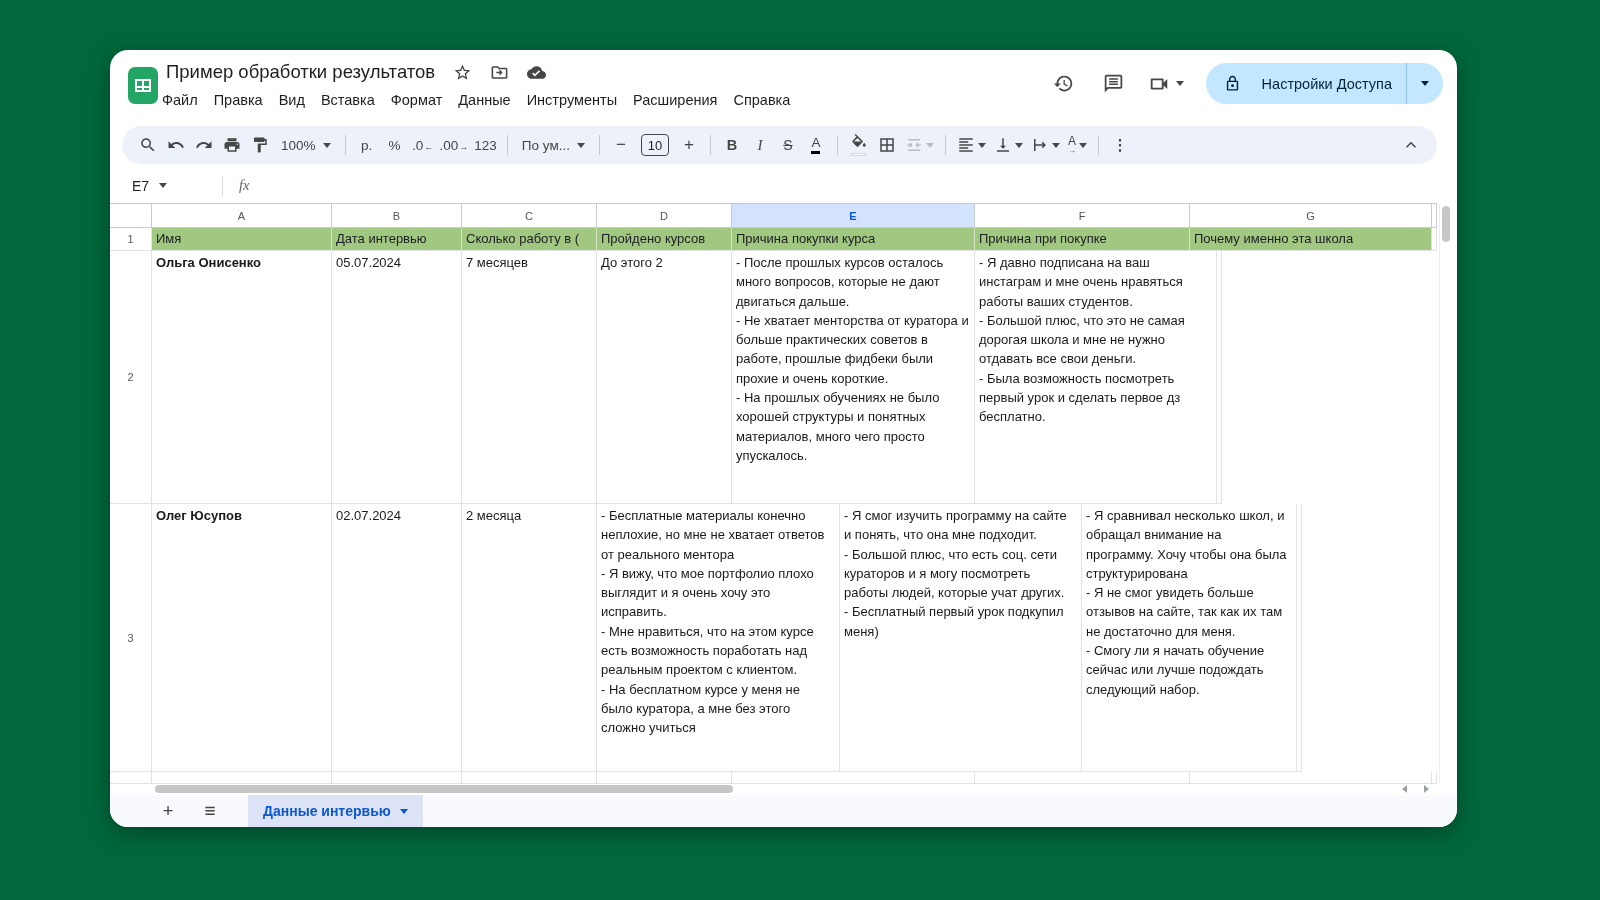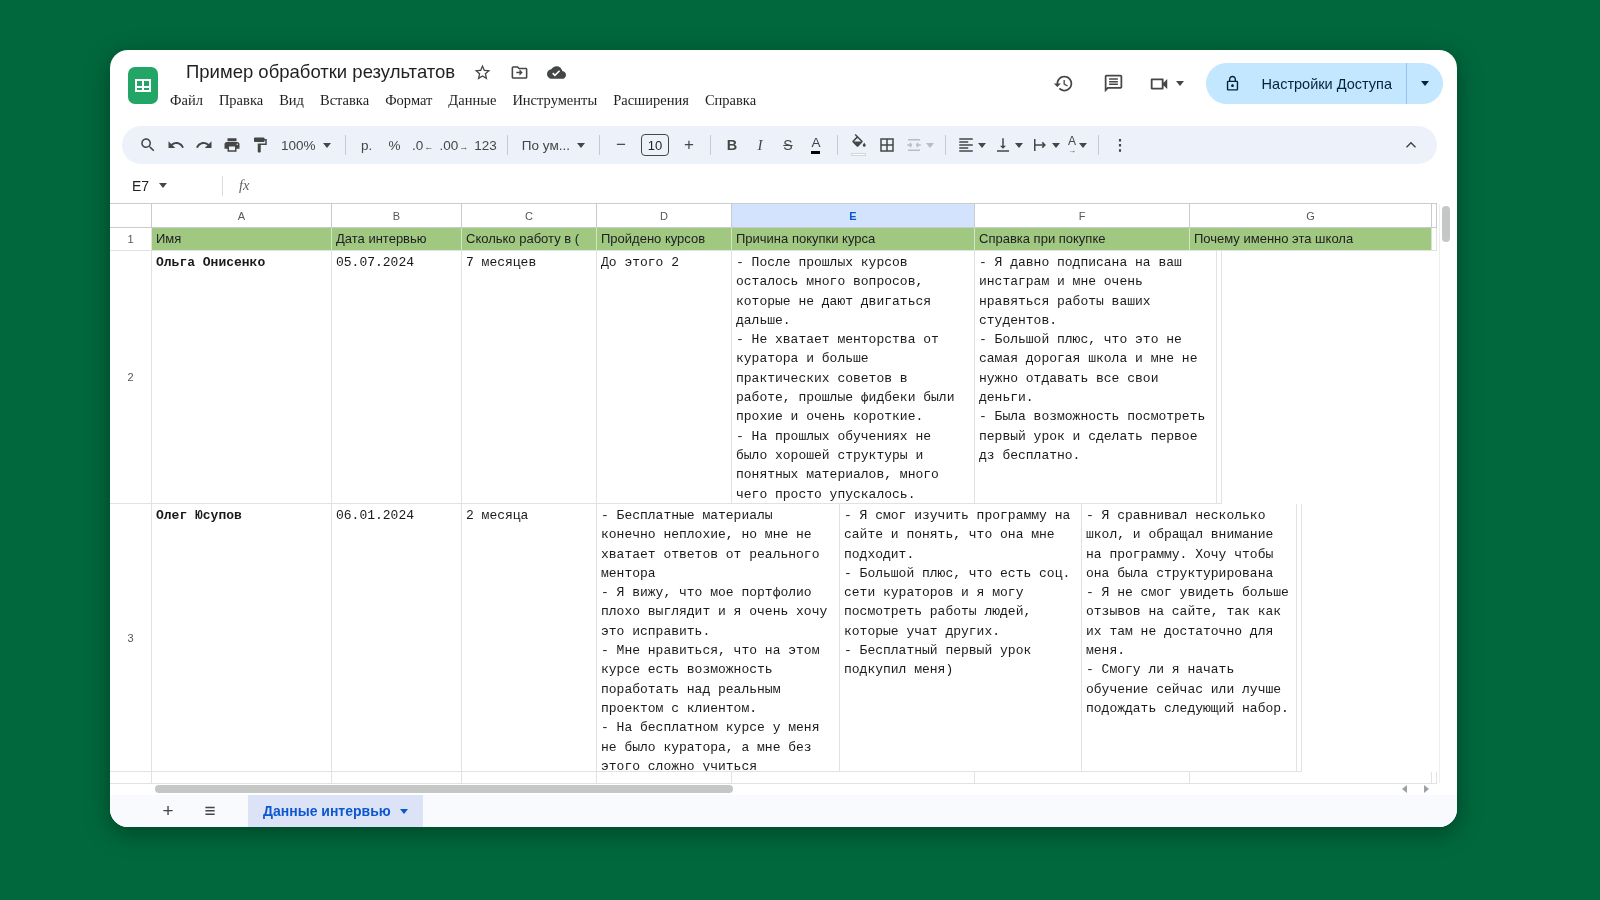--- a/index.html
+++ b/index.html
@@ -10,26 +10,26 @@
             background:#fff; border-radius:18px; overflow:hidden;
             box-shadow:0 6px 24px rgba(0,0,0,.35); }
 
   
   .logo { position:absolute; left:18px; top:17px; width:30px; height:37px; background:#23a566;
           border-radius:7px; display:flex; align-items:center; justify-content:center; }
   .logo-grid { width:16px; height:13px; border:2px solid #fff; position:relative; }
   .logo-grid::before { content:""; position:absolute; left:0; right:0; top:4.5px; height:2px; background:#fff; }
   .logo-grid::after  { content:""; position:absolute; top:0; bottom:0; left:5px; width:2px; background:#fff; }
 
-  .title-row { position:absolute; left:76px; top:11px; display:flex; align-items:center; gap:17px;justify-content:flex-end; }
+  .title-row { position:absolute; left:56px; top:11px; display:flex; align-items:center; gap:17px;justify-content:flex-end; }
   .doc-title { font-size:18.5px; color:#1f1f1f; white-space:nowrap; }
   .t-icon { width:20px; height:20px; color:#444746; display:flex; align-items:center; justify-content:center; }
   .t-icon svg { width:19px; height:19px; fill:currentColor; }
 
-  .menu-row { position:absolute; left:52px; top:39px; display:flex;font-family:Liberation Serif, serif; }
+  .menu-row { position:absolute; left:44px; top:39px; display:flex; }
   .menu-item { font-size:14.5px; color:#1f1f1f; padding:3px 8px; border-radius:6px; cursor:default; white-space:nowrap; }
 
   .topbar-right { position:absolute; right:14px; top:13px; display:flex; align-items:center; gap:10px; }
   .round-btn { width:40px; height:40px; border-radius:50%; display:flex; align-items:center; justify-content:center; color:#444746; }
   .round-btn svg { width:21px; height:21px; fill:currentColor; }
   .cam-group { display:flex; align-items:center; gap:6px; padding:0 4px; color:#444746; }
   .caret { width:0; height:0; border-left:4.5px solid transparent; border-right:4.5px solid transparent; border-top:5px solid currentColor; }
   .share-pill { height:41px; border-radius:21px; background:#c2e7ff; display:flex; align-items:center; color:#04243a; margin-left:8px; }
   .share-main { display:flex; align-items:center; gap:21px; padding:0 14px 0 18px; height:100%; }
   .share-main svg { width:17px; height:17px; fill:currentColor; }
@@ -76,21 +76,21 @@
   .cell { border-right:1px solid #e1e3e3; border-bottom:1px solid #e1e3e3; overflow:hidden; background:#fff; }
   .hdr  { border-right:1px solid #c9cccf; border-bottom:1px solid #c9cccf; background:#fff;
           display:flex; align-items:center; justify-content:center; font-size:11px; color:#575757; }
   .w-rh{width:42px; flex:none;} .w-a{width:180px; flex:none;} .w-b{width:130px; flex:none;}
   .w-c{width:135px; flex:none;} .w-d{width:135px; flex:none;} .w-e{width:243px; flex:none;}
   .w-f{width:215px; flex:none;} .w-g{width:242px; flex:none;} .w-sl{width:5px; flex:none;}
   .h-letters{height:24px;} .h-r1{height:23px;} .h-r2{height:253px;} .h-r3{height:268px;} .h-r4{height:12px;}
   .col-selected { background:#d3e3fd !important; color:#0b57d0 !important; font-weight:700; }
   .green { background:#a1c880 !important; border-right:1px solid rgba(255,255,255,.55) !important;
            font-size:13px; color:#202124; padding:3px 4px 0; white-space:nowrap; }
-  .dcell { font-size:13px; line-height:19.3px; color:#1a1a1a; padding:2px 4px 0;font-family:Liberation Mono, monospace; }
+  .dcell { font-size:13px; line-height:19.3px; color:#1a1a1a; padding:2px 4px 0; }
   .nowrap { white-space:nowrap; }
   .mline { white-space:pre-line; }
   .bold  { font-weight:700; }
   .rownum { display:flex; align-items:center; justify-content:center; font-size:11px; color:#575757; }
 
   
   .v-scroll { position:absolute; left:1329px; top:154px; width:12px; height:579px; border-left:1px solid #eceef0; }
   .v-thumb { position:absolute; left:2px; top:2px; width:8px; height:36px; background:#c4c7c5; border-radius:4px; }
   .h-scroll { position:absolute; left:43px; top:733px; width:1284px; height:12px; display:flex; align-items:center; }
   .h-track { flex:1; position:relative; height:12px; }
@@ -334,21 +334,21 @@
       <div class="hdr w-sl"></div>
     </div>
 
     <div class="grow h-r1">
       <div class="cell w-rh rownum">1</div>
       <div class="cell w-a green">Имя</div>
       <div class="cell w-b green">Дата интервью</div>
       <div class="cell w-c green">Сколько работу в (</div>
       <div class="cell w-d green">Пройдено курсов</div>
       <div class="cell w-e green">Причина покупки курса</div>
-      <div class="cell w-f green">Справка при покупке</div>
+      <div class="cell w-f green">Причина при покупке</div>
       <div class="cell w-g green">Почему именно эта школа</div>
       <div class="cell w-sl"></div>
     </div>
 
     <div class="grow h-r2">
       <div class="cell w-rh rownum">2</div>
       <div class="cell w-a dcell nowrap bold">Ольга Онисенко</div>
       <div class="cell w-b dcell nowrap">05.07.2024</div>
       <div class="cell w-c dcell nowrap">7 месяцев</div>
       <div class="cell w-d dcell nowrap">До этого 2</div>
@@ -357,21 +357,21 @@
 - На прошлых обучениях не было хорошей структуры и понятных материалов, много чего просто упускалось.</div>
       <div class="cell w-g dcell mline">- Я давно подписана на ваш инстаграм и мне очень нравяться работы ваших студентов.
 - Большой плюс, что это не самая дорогая школа и мне не нужно отдавать все свои деньги.
 - Была возможность посмотреть первый урок и сделать первое дз бесплатно.</div>
       <div class="cell w-sl"></div>
     </div>
 
     <div class="grow h-r3">
       <div class="cell w-rh rownum">3</div>
       <div class="cell w-a dcell nowrap bold">Олег Юсупов</div>
-      <div class="cell w-b dcell nowrap">06.01.2024</div>
+      <div class="cell w-b dcell nowrap">02.07.2024</div>
       <div class="cell w-c dcell nowrap">2 месяца</div>
       <div class="cell w-e dcell mline">- Бесплатные материалы конечно неплохие, но мне не хватает ответов от реального ментора
 - Я вижу, что мое портфолио плохо выглядит и я очень хочу это исправить.
 - Мне нравиться, что на этом курсе есть возможность поработать над реальным проектом с клиентом.
 - На бесплатном курсе у меня не было куратора, а мне без этого сложно учиться</div>
       <div class="cell w-g dcell mline">- Я смог изучить программу на сайте и понять, что она мне подходит.
 - Большой плюс, что есть соц. сети кураторов и я могу посмотреть работы людей, которые учат других.
 - Бесплатный первый урок подкупил меня)</div>
       <div class="cell w-f dcell mline">- Я сравнивал несколько школ, и обращал внимание на программу. Хочу чтобы она была структурирована
 - Я не смог увидеть больше отзывов на сайте, так как их там не достаточно для меня.

